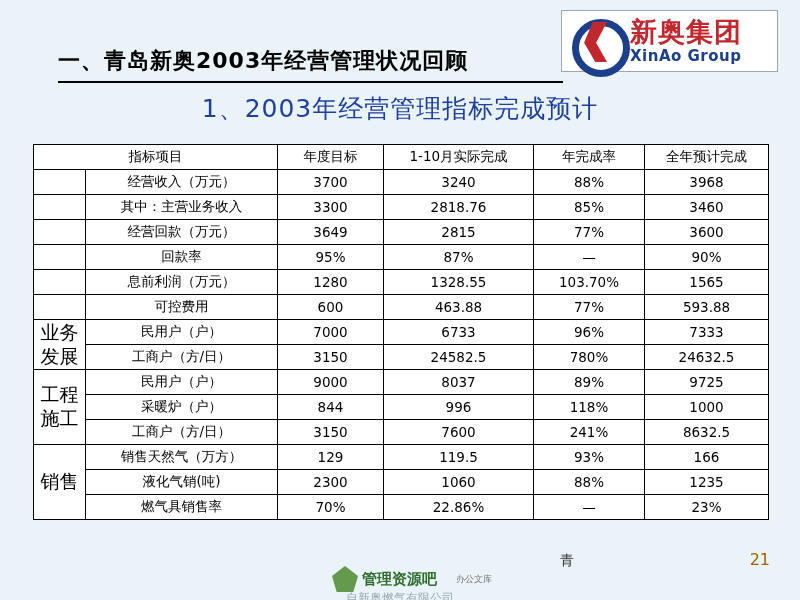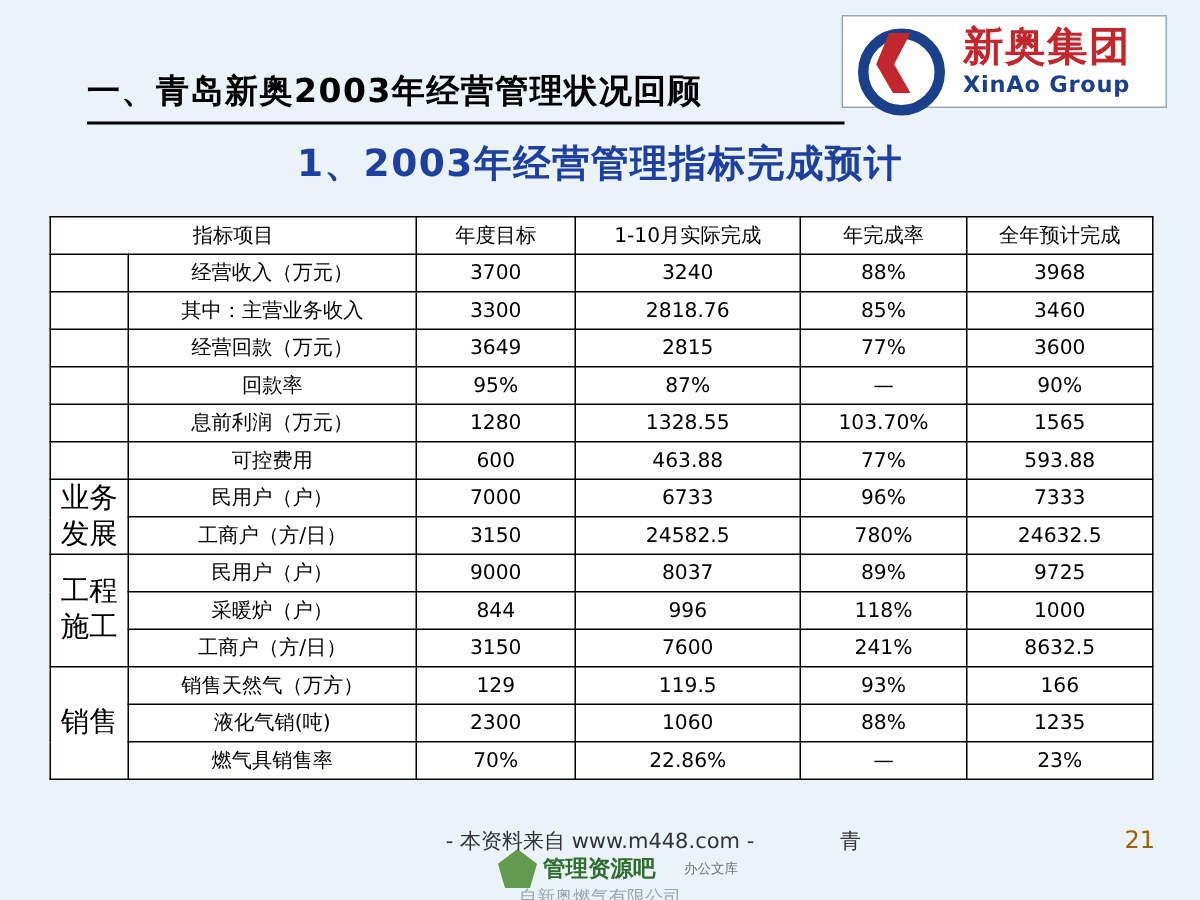--- a/index.html
+++ b/index.html
@@ -27,39 +27,39 @@
   }
   .logo-mark .ring{
     position:absolute;left:4px;top:3px;width:44px;height:44px;
     border:7px solid #1b3f8b;border-radius:50%;
   }
   .logo-mark .swoosh{
     position:absolute;left:13px;top:6px;width:26px;height:40px;
     background:#c1272d;
     clip-path:polygon(45% 0%,100% 0%,58% 52%,100% 100%,55% 100%,12% 52%);
   }
-  .logo-text{margin-left:20px;line-height:1;}
+  .logo-text{margin-left:8px;line-height:1;}
   .logo-cn{
     font-size:27px;font-weight:bold;color:#c1272d;letter-spacing:1px;
     font-family:"DejaVu Sans","Liberation Sans",sans-serif;
   }
   .logo-en{
     font-size:15px;font-weight:bold;color:#1b3f8b;margin-top:4px;letter-spacing:0.5px;
   }
 
   
   .heading1{
     position:absolute;left:58px;top:46px;width:505px;
     font-size:22px;font-weight:bold;color:#000000;
     border-bottom:2px solid #000;padding-bottom:5px;
     letter-spacing:1px;
   }
   .heading2{
     position:absolute;left:0;top:92px;width:800px;text-align:center;
-    font-size:25px;font-weight:bold;color:#1f3f9e;letter-spacing:1px;
+    font-size:25px;font-weight:normal;color:#1f3f9e;letter-spacing:1px;
   }
 
   
   .tbl-wrap{position:absolute;left:33px;top:144px;width:735px;}
   table{
     border-collapse:collapse;width:735px;
     background:#ffffff;
     table-layout:fixed;
   }
   td,th{
@@ -255,21 +255,20 @@
             <td class="label-cell">燃气具销售率</td>
             <td>70%</td>
             <td>22.86%</td>
             <td>—</td>
             <td>23%</td>
           </tr>
         </tbody>
     </table>
   </div>
 
-  <div class="footer-text">- 本资料来自 www.m448.com -</div>
   <div class="footer-right">青</div>
   <div class="page-num">21</div>
 
   <div class="wm-box">
     <div class="wm-logo"></div>
     <div class="wm-txt">管理资源吧</div>
     <div class="wm-sub">办公文库</div>
   </div>
   <div class="wm" style="top:590px">自新奥燃气有限公司</div>
 

